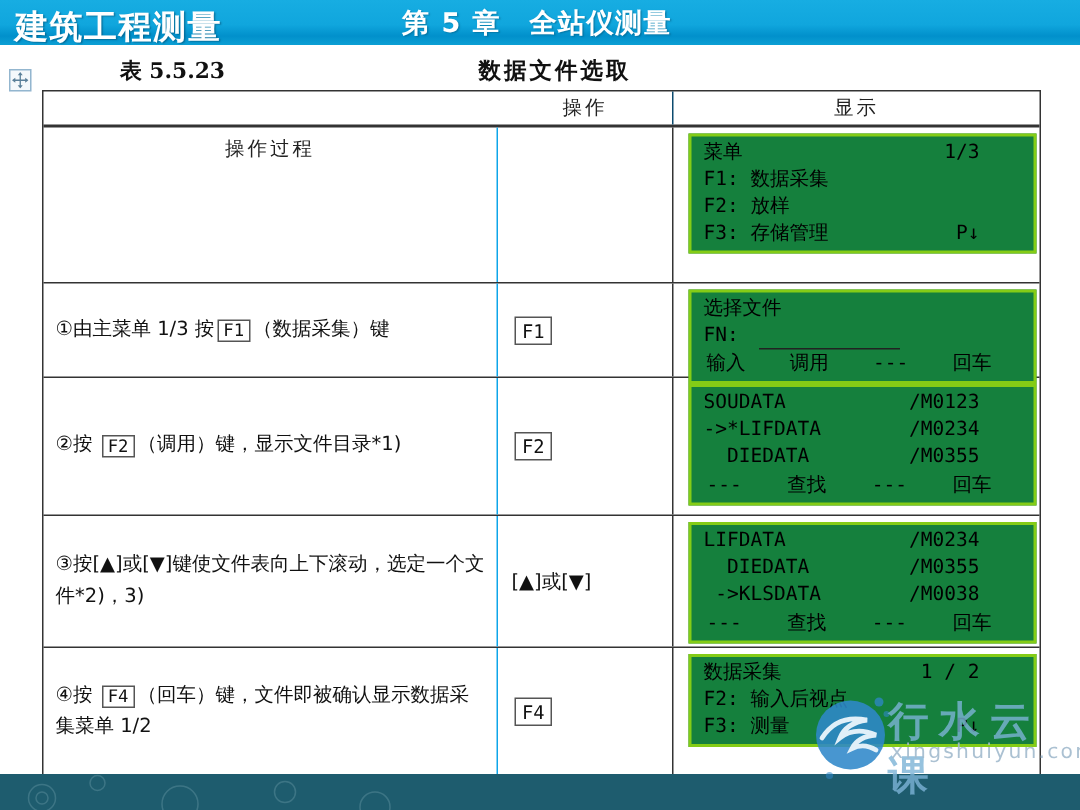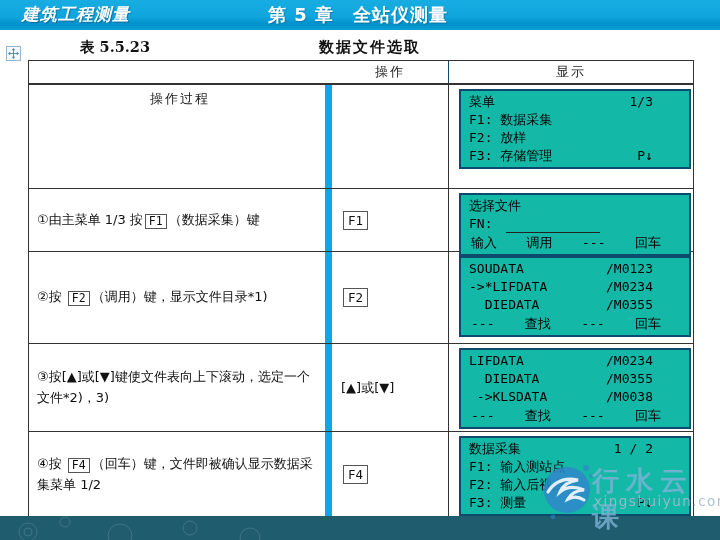--- a/index.html
+++ b/index.html
@@ -3,22 +3,22 @@
 <meta charset="utf-8">
 <style>
   html,body{margin:0;padding:0;}
   body{width:720px;height:540px;position:relative;overflow:hidden;background:#ffffff;
        font-family:"DejaVu Sans","Liberation Sans",sans-serif;}
   .page{position:absolute;inset:0;}
 
   
   .titlebar{position:absolute;left:0;top:0;width:720px;height:30px;
     background:linear-gradient(180deg,#17ade2 0%,#10a6dd 55%,#0190cb 80%,#0c9fd4 100%);}
-  .course{position:absolute;left:22px;top:3px;color:#fff;font-size:17px;font-weight:bold;
-    font-style:italic;letter-spacing:1px;text-shadow:1px 1px 1px rgba(0,60,90,.45);}
+  .course{position:absolute;left:10px;top:3px;color:#fff;font-size:22px;font-weight:bold;
+    letter-spacing:1px;text-shadow:1px 1px 1px rgba(0,60,90,.45);}
   .chapter{position:absolute;left:268px;top:3px;color:#fff;font-size:18px;font-weight:bold;
     letter-spacing:1px;text-shadow:1px 1px 1px rgba(0,60,90,.35);}
 
   
   .caption{position:absolute;left:0;top:38px;width:720px;height:22px;}
   .move-handle{position:absolute;left:6px;top:8px;width:13px;height:13px;border:1px solid #93b6cf;
     background:#f4f8fb;display:flex;align-items:center;justify-content:center;}
   .tno{position:absolute;left:80px;top:0;font-weight:bold;font-size:14.5px;color:#111;
     font-family:"DejaVu Serif","Liberation Serif",serif;}
   .ttitle{position:absolute;left:0;top:0;width:740px;text-align:center;font-weight:bold;
@@ -27,32 +27,32 @@
   
   .optable{position:absolute;left:28px;top:60px;width:664px;border:1px solid #333;background:#fff;}
   .thead{display:flex;height:22px;border-bottom:2px solid #333;font-size:13px;color:#222;}
   .hc{display:flex;align-items:center;justify-content:center;box-sizing:border-box;letter-spacing:2px;}
   .h1{width:303px;border-right:1px solid #a21caf;margin-top:38px;}
   .h2{width:117px;border-right:1px solid #0c4a6e;}
   .h3{flex:1;}
   .trow{display:flex;border-bottom:1px solid #333;box-sizing:border-box;}
   .trow:last-child{border-bottom:none;}
   .cell{box-sizing:border-box;}
-  .c1{width:303px;border-right:7px solid #0ea5e9;display:flex;align-items:center;padding:4px 8px;}
+  .c1{width:303px;border-right:1px solid #0ea5e9;display:flex;align-items:center;padding:4px 8px;}
   .c2{width:117px;border-right:1px solid #333;display:flex;align-items:center;padding-left:9px;}
   .c3{flex:1;position:relative;}
   .ptext{font-size:13px;color:#111;line-height:1.6;}
   .optext{font-size:13px;color:#111;}
   .keycap{display:inline-block;border:1px solid #555;background:#fff;color:#111;
     font-family:"DejaVu Sans Mono","Liberation Mono",monospace;
     font-size:11.5px;line-height:13px;padding:0 3px;margin:0 2px;vertical-align:-1px;}
   .opkey{font-size:12.5px;line-height:15px;padding:1px 4px;}
 
   
-  .screen{margin:4px 2px 4px 10px;border:2px solid #0c4a6e;background:#14b8a6;
+  .screen{margin:4px 2px 4px 10px;border:2px solid #84cc16;background:#15803d;
     padding:2px 0 2px 8px;font-family:"DejaVu Sans Mono","Liberation Mono",monospace;
     font-size:13px;color:#000;}
   .sline{display:flex;align-items:flex-end;line-height:18px;white-space:pre;}
   .sl{white-space:pre;}
   .sr{margin-left:auto;padding-right:36px;}
   .fnline{display:inline-block;width:94px;height:13px;border-bottom:1px solid #222;margin-left:14px;}
   .sfooter{display:flex;justify-content:space-between;line-height:19px;padding:0 28px 0 2px;}
 
   
   .band{position:absolute;left:0;bottom:0;width:720px;height:24px;background:#1e5c6e;overflow:hidden;}
@@ -180,21 +180,20 @@
         <div class="trow" style="height: 85px;">
           <div class="cell c1">
             <div class="ptext"><span>④按 </span><span class="keycap">F4</span><span>（回车）键，文件即被确认显示数据采集菜单 1/2</span></div>
           </div>
           <div class="cell c2">
             <span class="keycap opkey">F4</span>
           </div>
           <div class="cell c3">
             <div class="screen">
               <div class="sline"><span class="sl">数据采集</span><span class="sr">1 / 2</span></div>
-              <div class="sline"><span class="sl">F1: 输入测站点</span></div>
               <div class="sline"><span class="sl">F2: 输入后视点</span></div>
               <div class="sline"><span class="sl">F3: 测量</span><span class="sr">P↓</span></div>
             </div>
           </div>
         </div>
       </div>
   </div>
 
   <div class="band">
     <svg width="720" height="24">

